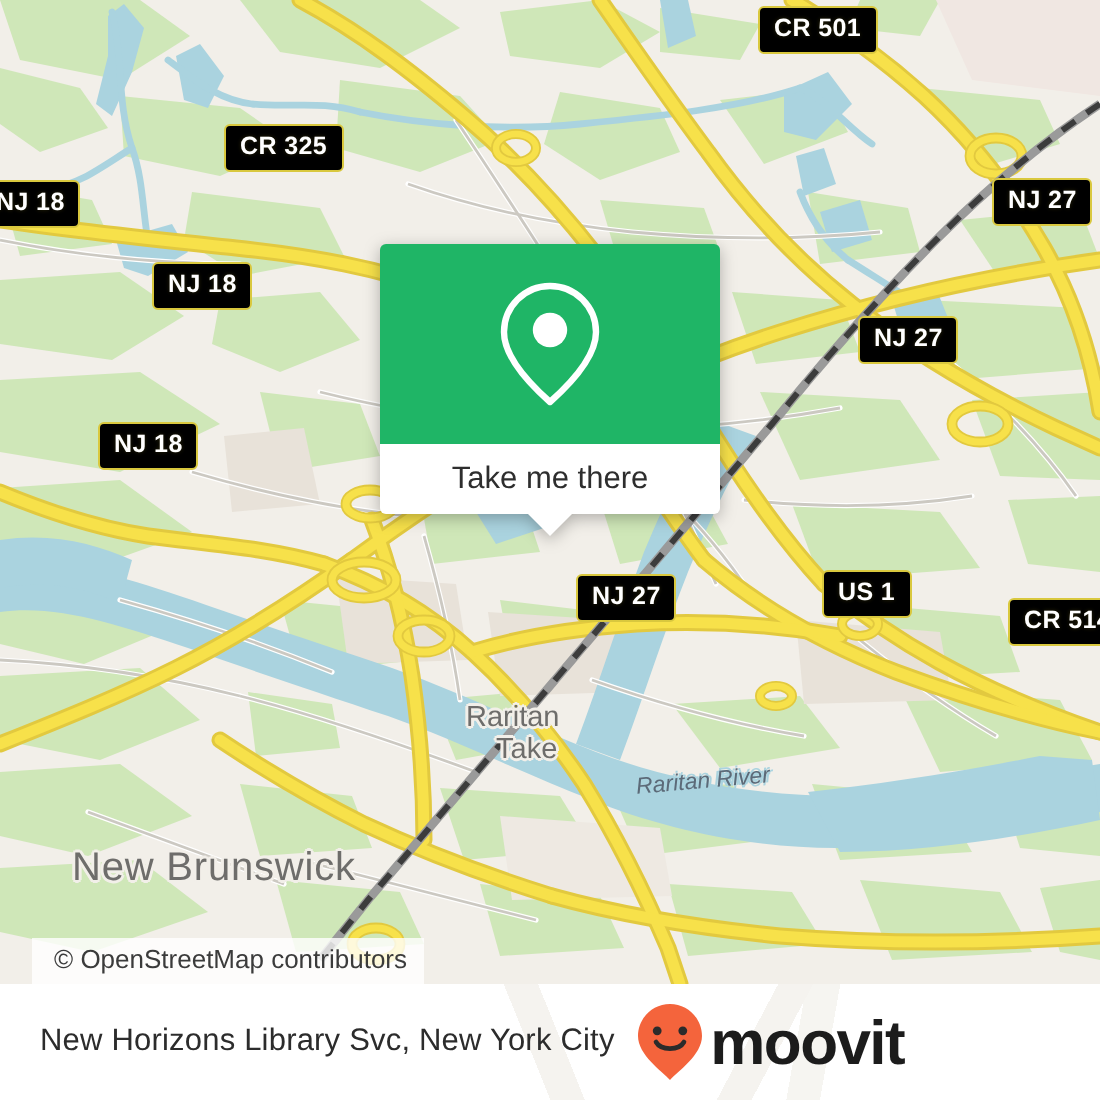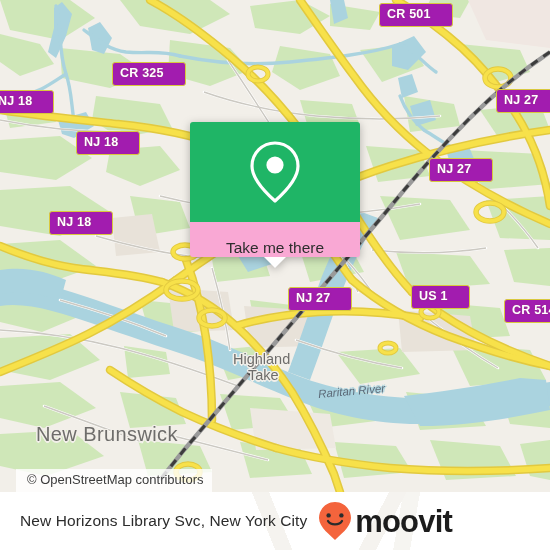--- a/index.html
+++ b/index.html
@@ -59,28 +59,28 @@
     text-shadow:
       1.4px 0 0 #aad3df, -1.4px 0 0 #aad3df,
       0 1.4px 0 #aad3df, 0 -1.4px 0 #aad3df;
     white-space: nowrap;
     pointer-events: none;
   }
 
   
   .shield {
     position: absolute;
-    background: #a21caf;
+    background: #000000;
     border: 1.6px solid #d9c83e;
     border-radius: 3px;
     color: #ffffff;
     font-size: 12.5px;
     font-weight: bold;
     line-height: 1;
-    padding: 4px 21px 5px 7px;
+    padding: 4px 7px 5px 7px;
     white-space: nowrap;
     text-shadow: 0 0 2px rgba(120,110,20,0.35);
     letter-spacing: 0.2px;
   }
 
   
   #attribution {
     position: absolute;
     left: 0;
     bottom: 0;
@@ -102,25 +102,25 @@
   }
   #popup-top {
     background: #1fb566;
     height: 100px;
     border-radius: 3px 3px 0 0;
     display: flex;
     align-items: center;
     justify-content: center;
   }
   #popup-bottom {
-    background: #f9a8d4;
+    background: #ffffff;
     height: 35px;
     border-radius: 0 0 3px 3px;
     display: flex;
-    align-items: flex-end;
+    align-items: center;
     justify-content: center;
   }
   #popup-label {
     font-size: 15.5px;
     color: #2e2e2e;
   }
   #popup-tail {
     position: absolute;
     left: 50%;
     top: 135px;
@@ -397,21 +397,21 @@
           <path d="M550,52 C520,72 494,94 470,118 C440,148 412,180 386,212
                    C354,250 320,290 286,330 C252,370 218,410 184,450 L160,480" stroke="#9a9a9a" stroke-width="4.4"></path>
           <path d="M550,52 C520,72 494,94 470,118 C440,148 412,180 386,212
                    C354,250 320,290 286,330 C252,370 218,410 184,450 L160,480" stroke="#3c3c3c" stroke-width="3" stroke-dasharray="8 7"></path>
         </g>
 
       </g>
     </svg>
 
     <div class="place-label city-big" style="left:36px; top:424px;">New Brunswick</div>
-    <div class="place-label city-mid" style="left:233px; top:352px;">Highland</div>
+    <div class="place-label city-mid" style="left:233px; top:352px;">Raritan</div>
     <div class="place-label city-mid" style="left:248px; top:368px;">Take</div>
 
     <div class="river-label" style="left:318px; top:385px; transform:rotate(-5deg);">Raritan River</div>
 
     <div class="shield" style="left:379px; top:3px;">CR 501</div>
     <div class="shield" style="left:112px; top:62px;">CR 325</div>
     <div class="shield" style="left:-10px; top:90px;">NJ 18</div>
     <div class="shield" style="left:496px; top:89px;">NJ 27</div>
     <div class="shield" style="left:76px; top:131px;">NJ 18</div>
     <div class="shield" style="left:429px; top:158px;">NJ 27</div>

